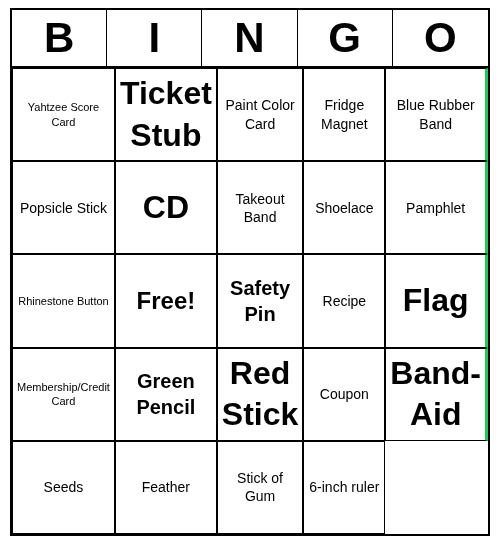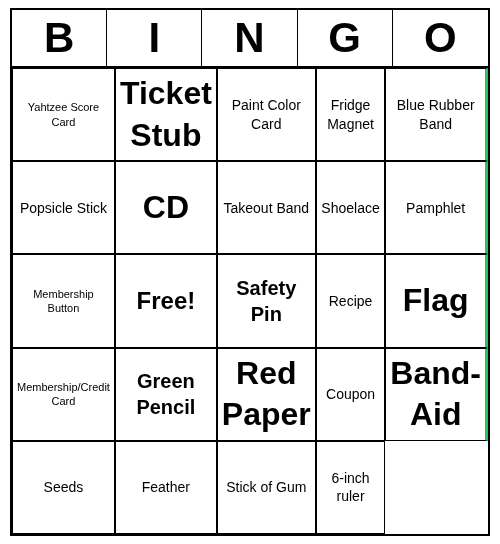--- a/index.html
+++ b/index.html
@@ -127,42 +127,42 @@
       <div class="bingo-cell">
         <span class="cell-text">Takeout Band</span>
       </div>
       <div class="bingo-cell">
         <span class="cell-text">Shoelace</span>
       </div>
       <div class="bingo-cell">
         <span class="cell-text">Pamphlet</span>
       </div>
       <div class="bingo-cell">
-        <span class="cell-text small">Membership Button</span>
+        <span class="cell-text small">Rhinestone Button</span>
       </div>
       <div class="bingo-cell">
         <span class="cell-text free">Free!</span>
       </div>
       <div class="bingo-cell">
         <span class="cell-text medium">Safety Pin</span>
       </div>
       <div class="bingo-cell">
         <span class="cell-text">Recipe</span>
       </div>
       <div class="bingo-cell">
         <span class="cell-text xlarge">Flag</span>
       </div>
       <div class="bingo-cell">
         <span class="cell-text small">Membership/Credit Card</span>
       </div>
       <div class="bingo-cell">
         <span class="cell-text medium">Green Pencil</span>
       </div>
       <div class="bingo-cell">
-        <span class="cell-text xlarge">Red Paper</span>
+        <span class="cell-text xlarge">Red Stick</span>
       </div>
       <div class="bingo-cell">
         <span class="cell-text">Coupon</span>
       </div>
       <div class="bingo-cell">
         <span class="cell-text large">Band-Aid</span>
       </div>
       <div class="bingo-cell">
         <span class="cell-text">Seeds</span>
       </div>

